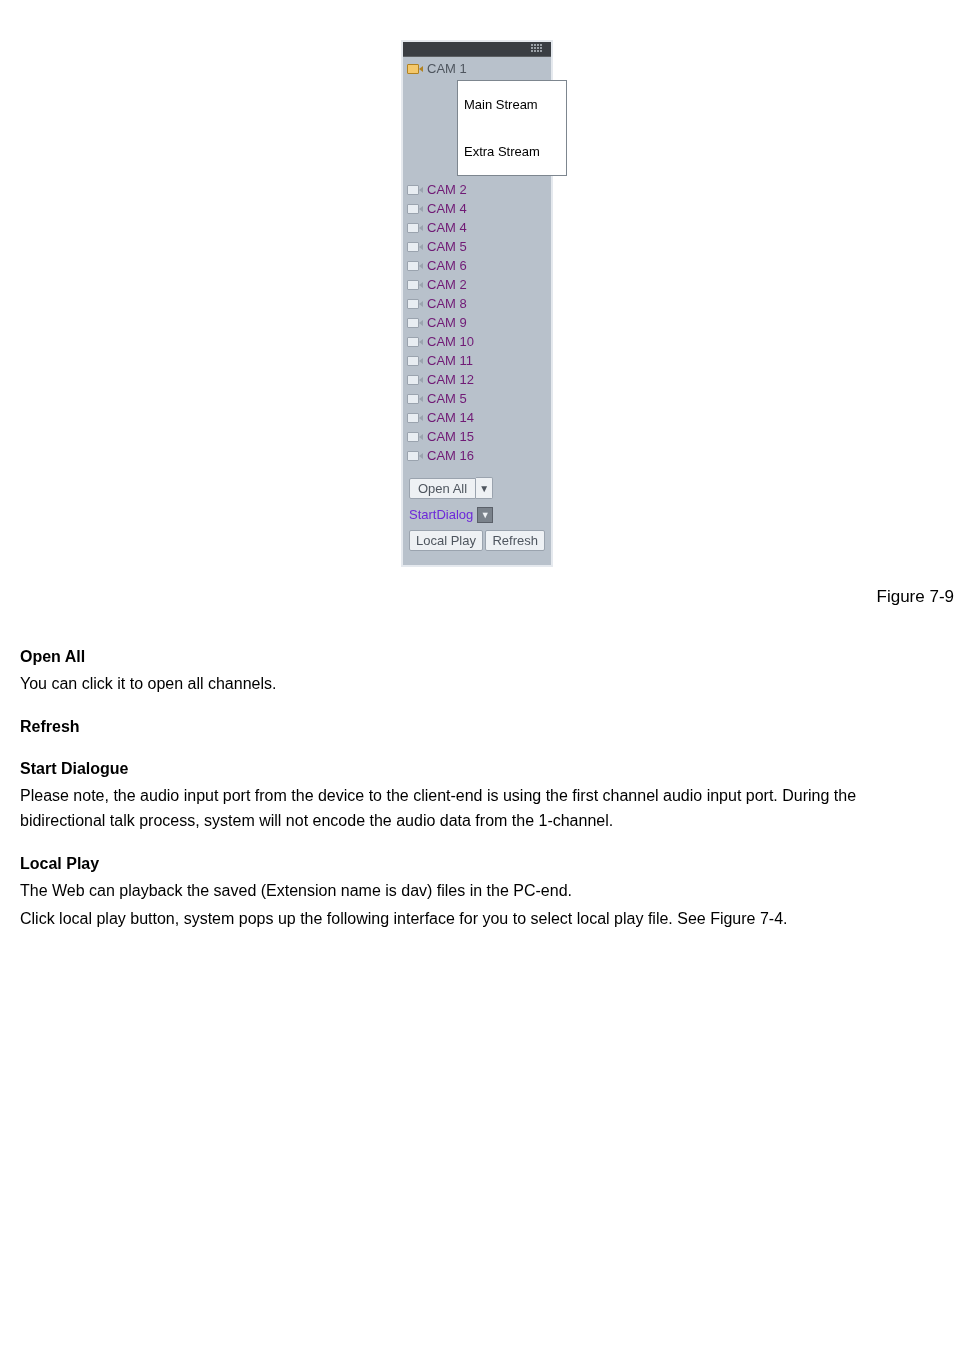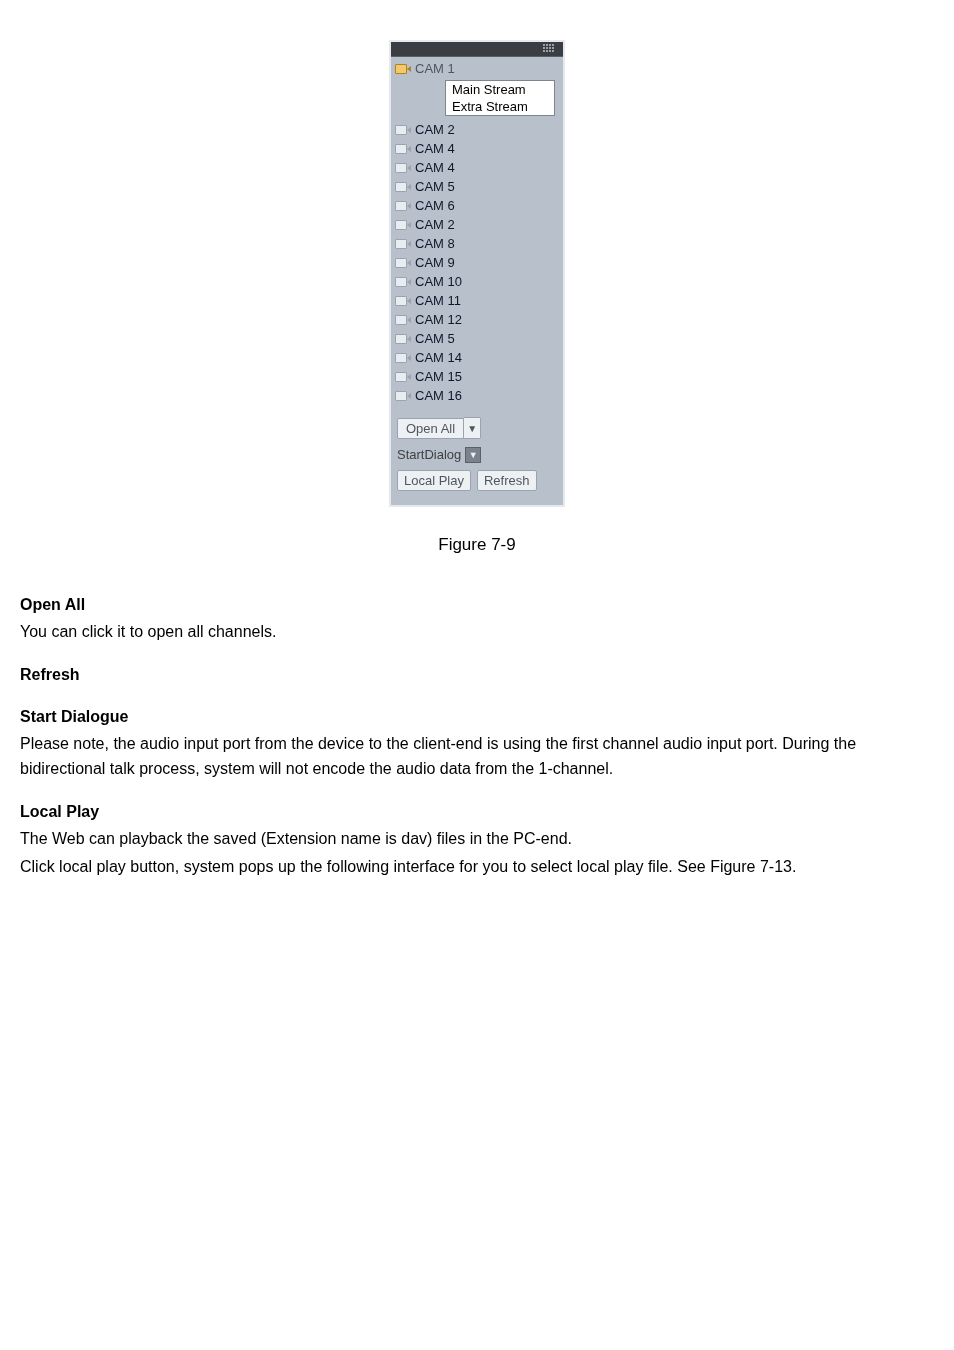--- a/index.html
+++ b/index.html
@@ -9,21 +9,21 @@
     color: #000;
     background: #fff;
     width: 954px;
     padding: 0;
   }
   .figure-wrap {
     text-align: center;
     margin-top: 40px;
   }
   .panel {
-    width: 176px;
+    width: 152px;
     margin: 0 auto;
     background: #b8c1cb;
     border: 2px solid #e5e9ee;
     box-sizing: border-box;
     text-align: left;
   }
   .panel-titlebar {
     height: 14px;
     background: #3a3e43;
     border-bottom: 1px solid #5b5f63;
@@ -46,21 +46,21 @@
     height: 2px;
   }
   .cam-list {
     padding: 2px 0 4px 0;
   }
   .cam-item {
     display: flex;
     align-items: center;
     padding: 2px 4px;
     font-size: 13px;
-    color: #0f172a;
+    color: #701a75;
   }
   .cam-item .cam-icon {
     width: 16px;
     height: 12px;
     margin-right: 4px;
     position: relative;
   }
   .cam-icon.inactive::before {
     content: "";
     position: absolute;
@@ -110,21 +110,21 @@
   }
   .stream-menu {
     margin: 2px 4px 4px 54px;
     background: #fff;
     border: 1px solid #7d868f;
     font-size: 13px;
     color: #000;
     width: 108px;
   }
   .stream-menu div {
-    padding: 1px 6px;
+    padding: 16px 6px;
   }
   .panel-actions {
     padding: 2px 6px 8px 6px;
     background: #b8c1cb;
   }
   .btn-row {
     display: flex;
     align-items: center;
     margin: 6px 0;
   }
@@ -150,39 +150,40 @@
     height: 20px;
     display: flex;
     align-items: center;
     justify-content: center;
     cursor: pointer;
     color: #4f565f;
     font-size: 10px;
   }
   .plain-label {
     font-size: 13px;
-    color: #404040;
+    color: #6d28d9;
     padding: 2px 0;
   }
   .dd-toggle-dark {
     background: #7a828b;
     border: 1px solid #5a6069;
     width: 14px;
     height: 14px;
     display: inline-flex;
     align-items: center;
     justify-content: center;
     margin-left: 4px;
     color: #eef1f4;
     font-size: 9px;
     cursor: pointer;
   }
   .figure-caption {
-    margin-top: 28px;
+    margin-top: 20px;
     font-size: 17px;
+    text-align: right;
   }
   .content {
     padding: 20px 20px 40px 20px;
     line-height: 1.55;
   }
   .content .heading {
     font-weight: bold;
     margin-top: 18px;
     margin-bottom: 2px;
   }
@@ -307,14 +308,14 @@
   <div class="heading">Open All</div>
   <p>You can click it to open all channels.</p>
 
   <div class="heading">Refresh</div>
 
   <div class="heading">Start Dialogue</div>
   <p>Please note, the audio input port from the device to the client-end is using the first channel audio input port. During the bidirectional talk process, system will not encode the audio data from the 1-channel.</p>
 
   <div class="heading">Local Play</div>
   <p>The Web can playback the saved (Extension name is dav) files in the PC-end.</p>
-  <p>Click local play button, system pops up the following interface for you to select local play file. See Figure 7-13.</p>
+  <p>Click local play button, system pops up the following interface for you to select local play file. See Figure 7-4.</p>
 </div>
 
 </body></html>

